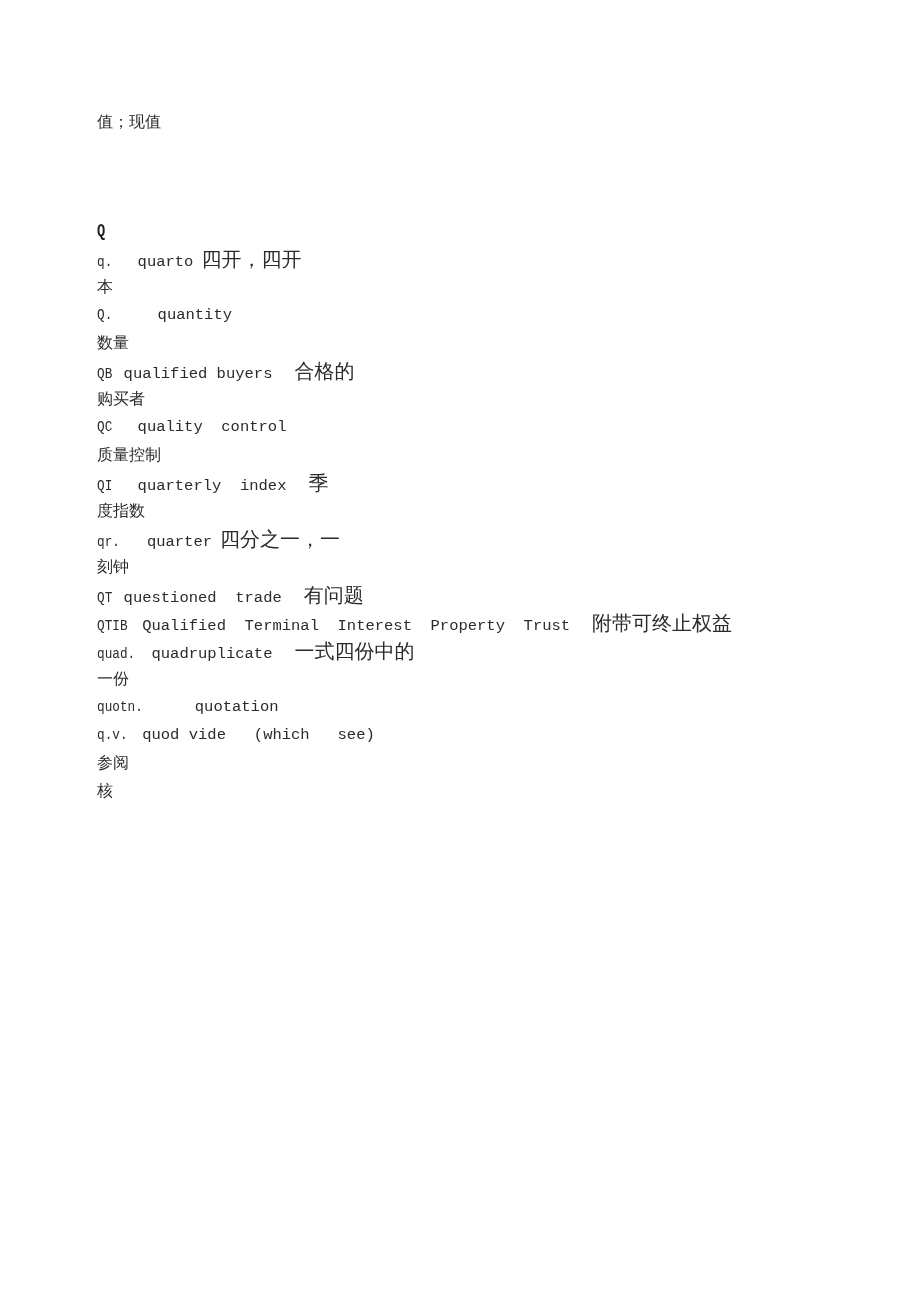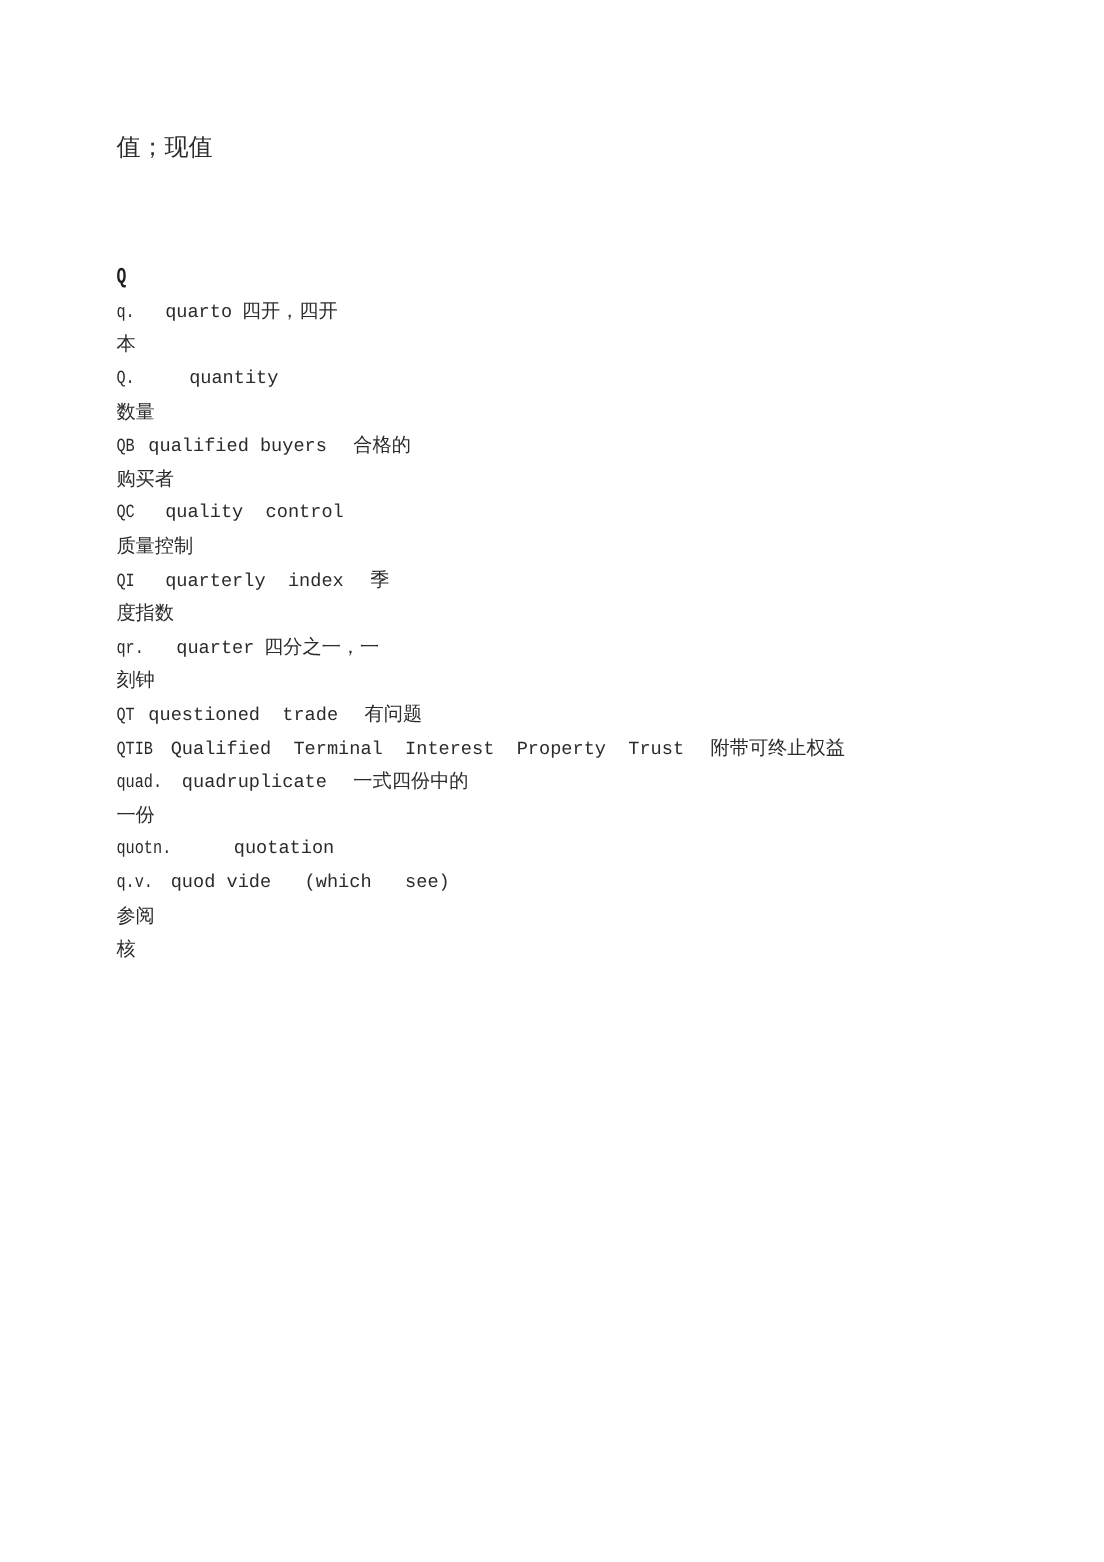--- a/index.html
+++ b/index.html
@@ -26,21 +26,21 @@
     height: 1302px;
     background: #ffffff;
   }
 
   
   .carryover {
     position: absolute;
     left: 97px;
     top: 110px;
     font-family: "DejaVu Sans", "Liberation Sans", sans-serif;
-    font-size: 20px;
+    font-size: 16px;
     line-height: 24px;
     color: #2b2b2b;
     white-space: pre;
   }
 
   
   .section-letter {
     position: absolute;
     left: 97px;
     top: 220px;
@@ -89,21 +89,21 @@
   }
 
   .term {
     font-family: "Liberation Mono", "DejaVu Sans Mono", monospace;
     margin-top: 43px;
   }
 
   
   .cn {
     font-family: "DejaVu Sans", "Liberation Sans", sans-serif;
-    font-size: 16px;
+    font-size: 20px;
     margin-top: 46px;
   }
 
   .gap-sm { display: inline-block; width: 8px; }
   .gap-md { display: inline-block; width: 22px; }
   .gap-lg { display: inline-block; width: 42px; }
 </style>
 </head>
 <body>
 

